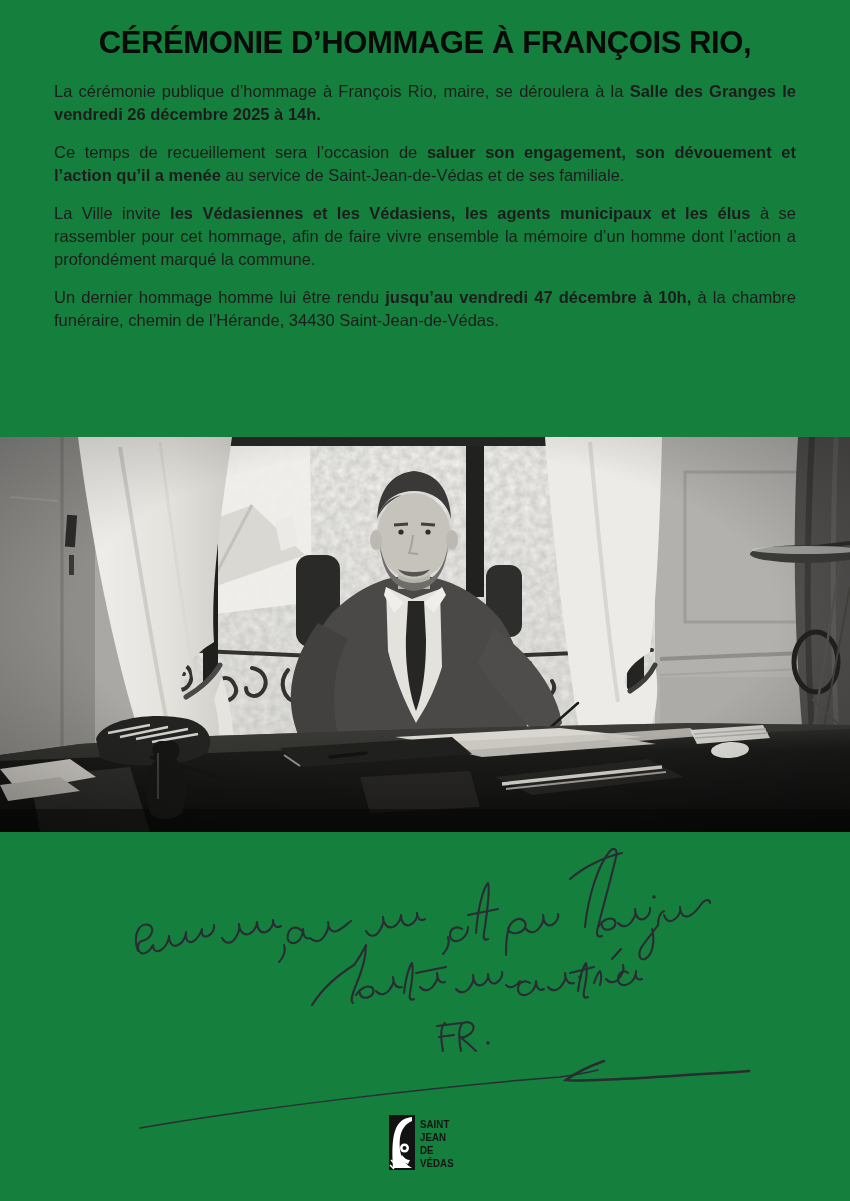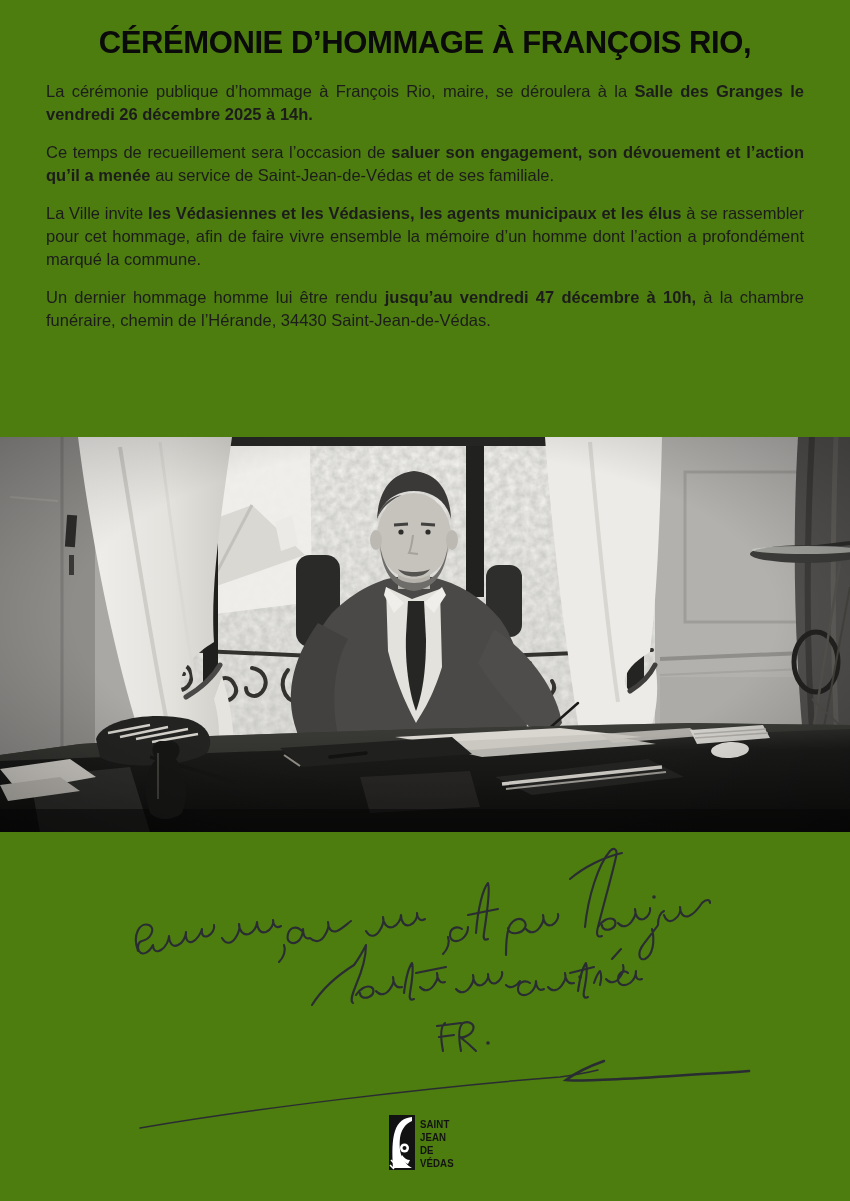--- a/index.html
+++ b/index.html
@@ -1,20 +1,20 @@
 <!DOCTYPE html>
 <html><head>
 <meta charset="utf-8">
 <style>
   html,body{margin:0;padding:0;background:#ffffff;}
   .page{
     position:relative;
     width:850px;height:1201px;
     margin:0 auto;
-    background:#4d7c0f;
+    background:#15803d;
     font-family:"Liberation Sans",sans-serif;
     color:#1c1c1c;
     overflow:hidden;
   }
   .sr-only{
     position:absolute;width:1px;height:1px;
     overflow:hidden;clip:rect(0 0 0 0);white-space:nowrap;
   }
   h1.title{
     margin:24px 28px 0;
@@ -22,21 +22,21 @@
     font-size:31px;
     line-height:1.24;
     font-weight:700;
     letter-spacing:-0.4px;
     color:#0a0a0a;
   }
   .paragraphs{
     margin:18px 38px 0;
   }
   .paragraphs p{
-    margin:0 8px 15px;
+    margin:0 16px 15px;
     font-size:16.5px;
     line-height:22.9px;
     text-align:justify;
     color:#1c1c1c;
   }
   .paragraphs p b{font-weight:700;}
   .photo{
     position:absolute;
     left:0;top:437px;
     width:850px;height:395px;

